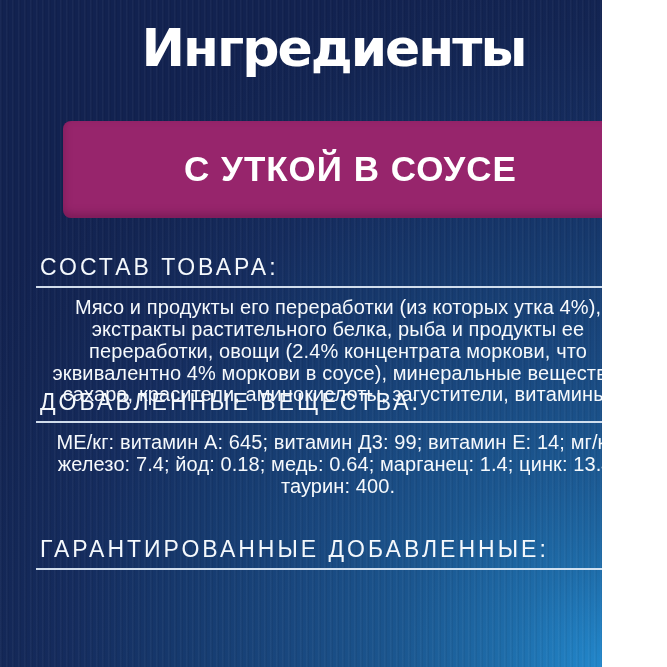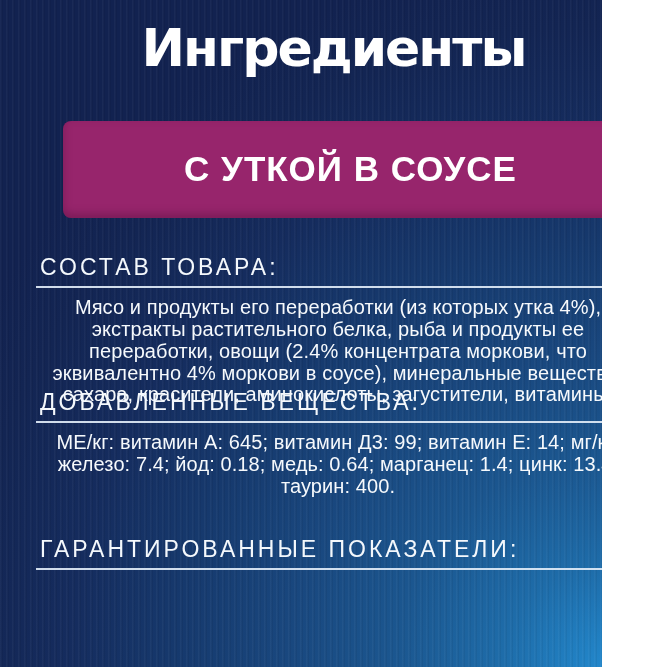--- a/index.html
+++ b/index.html
@@ -78,17 +78,17 @@
     <p>Мясо и продукты его переработки (из которых утка 4%), экстракты растительного белка, рыба и продукты ее переработки, овощи (2.4% концентрата моркови, что эквивалентно 4% моркови в соусе), минеральные вещества, сахара, красители, аминокислоты, загустители, витамины.</p>
   </section>
 
   <section class="sec sec2">
     <h2>ДОБАВЛЕННЫЕ ВЕЩЕСТВА:</h2>
     <div class="rule"></div>
     <p>МЕ/кг: витамин А: 645; витамин Д3: 99; витамин Е: 14; мг/кг: железо: 7.4; йод: 0.18; медь: 0.64; марганец: 1.4; цинк: 13.4; таурин: 400.</p>
   </section>
 
   <section class="sec sec3">
-    <h2>ГАРАНТИРОВАННЫЕ ПОКАЗАТЕЛИ:</h2>
+    <h2>ГАРАНТИРОВАННЫЕ ДОБАВЛЕННЫЕ:</h2>
     <div class="rule"></div>
   </section>
 
 </div>
 
 </body></html>

